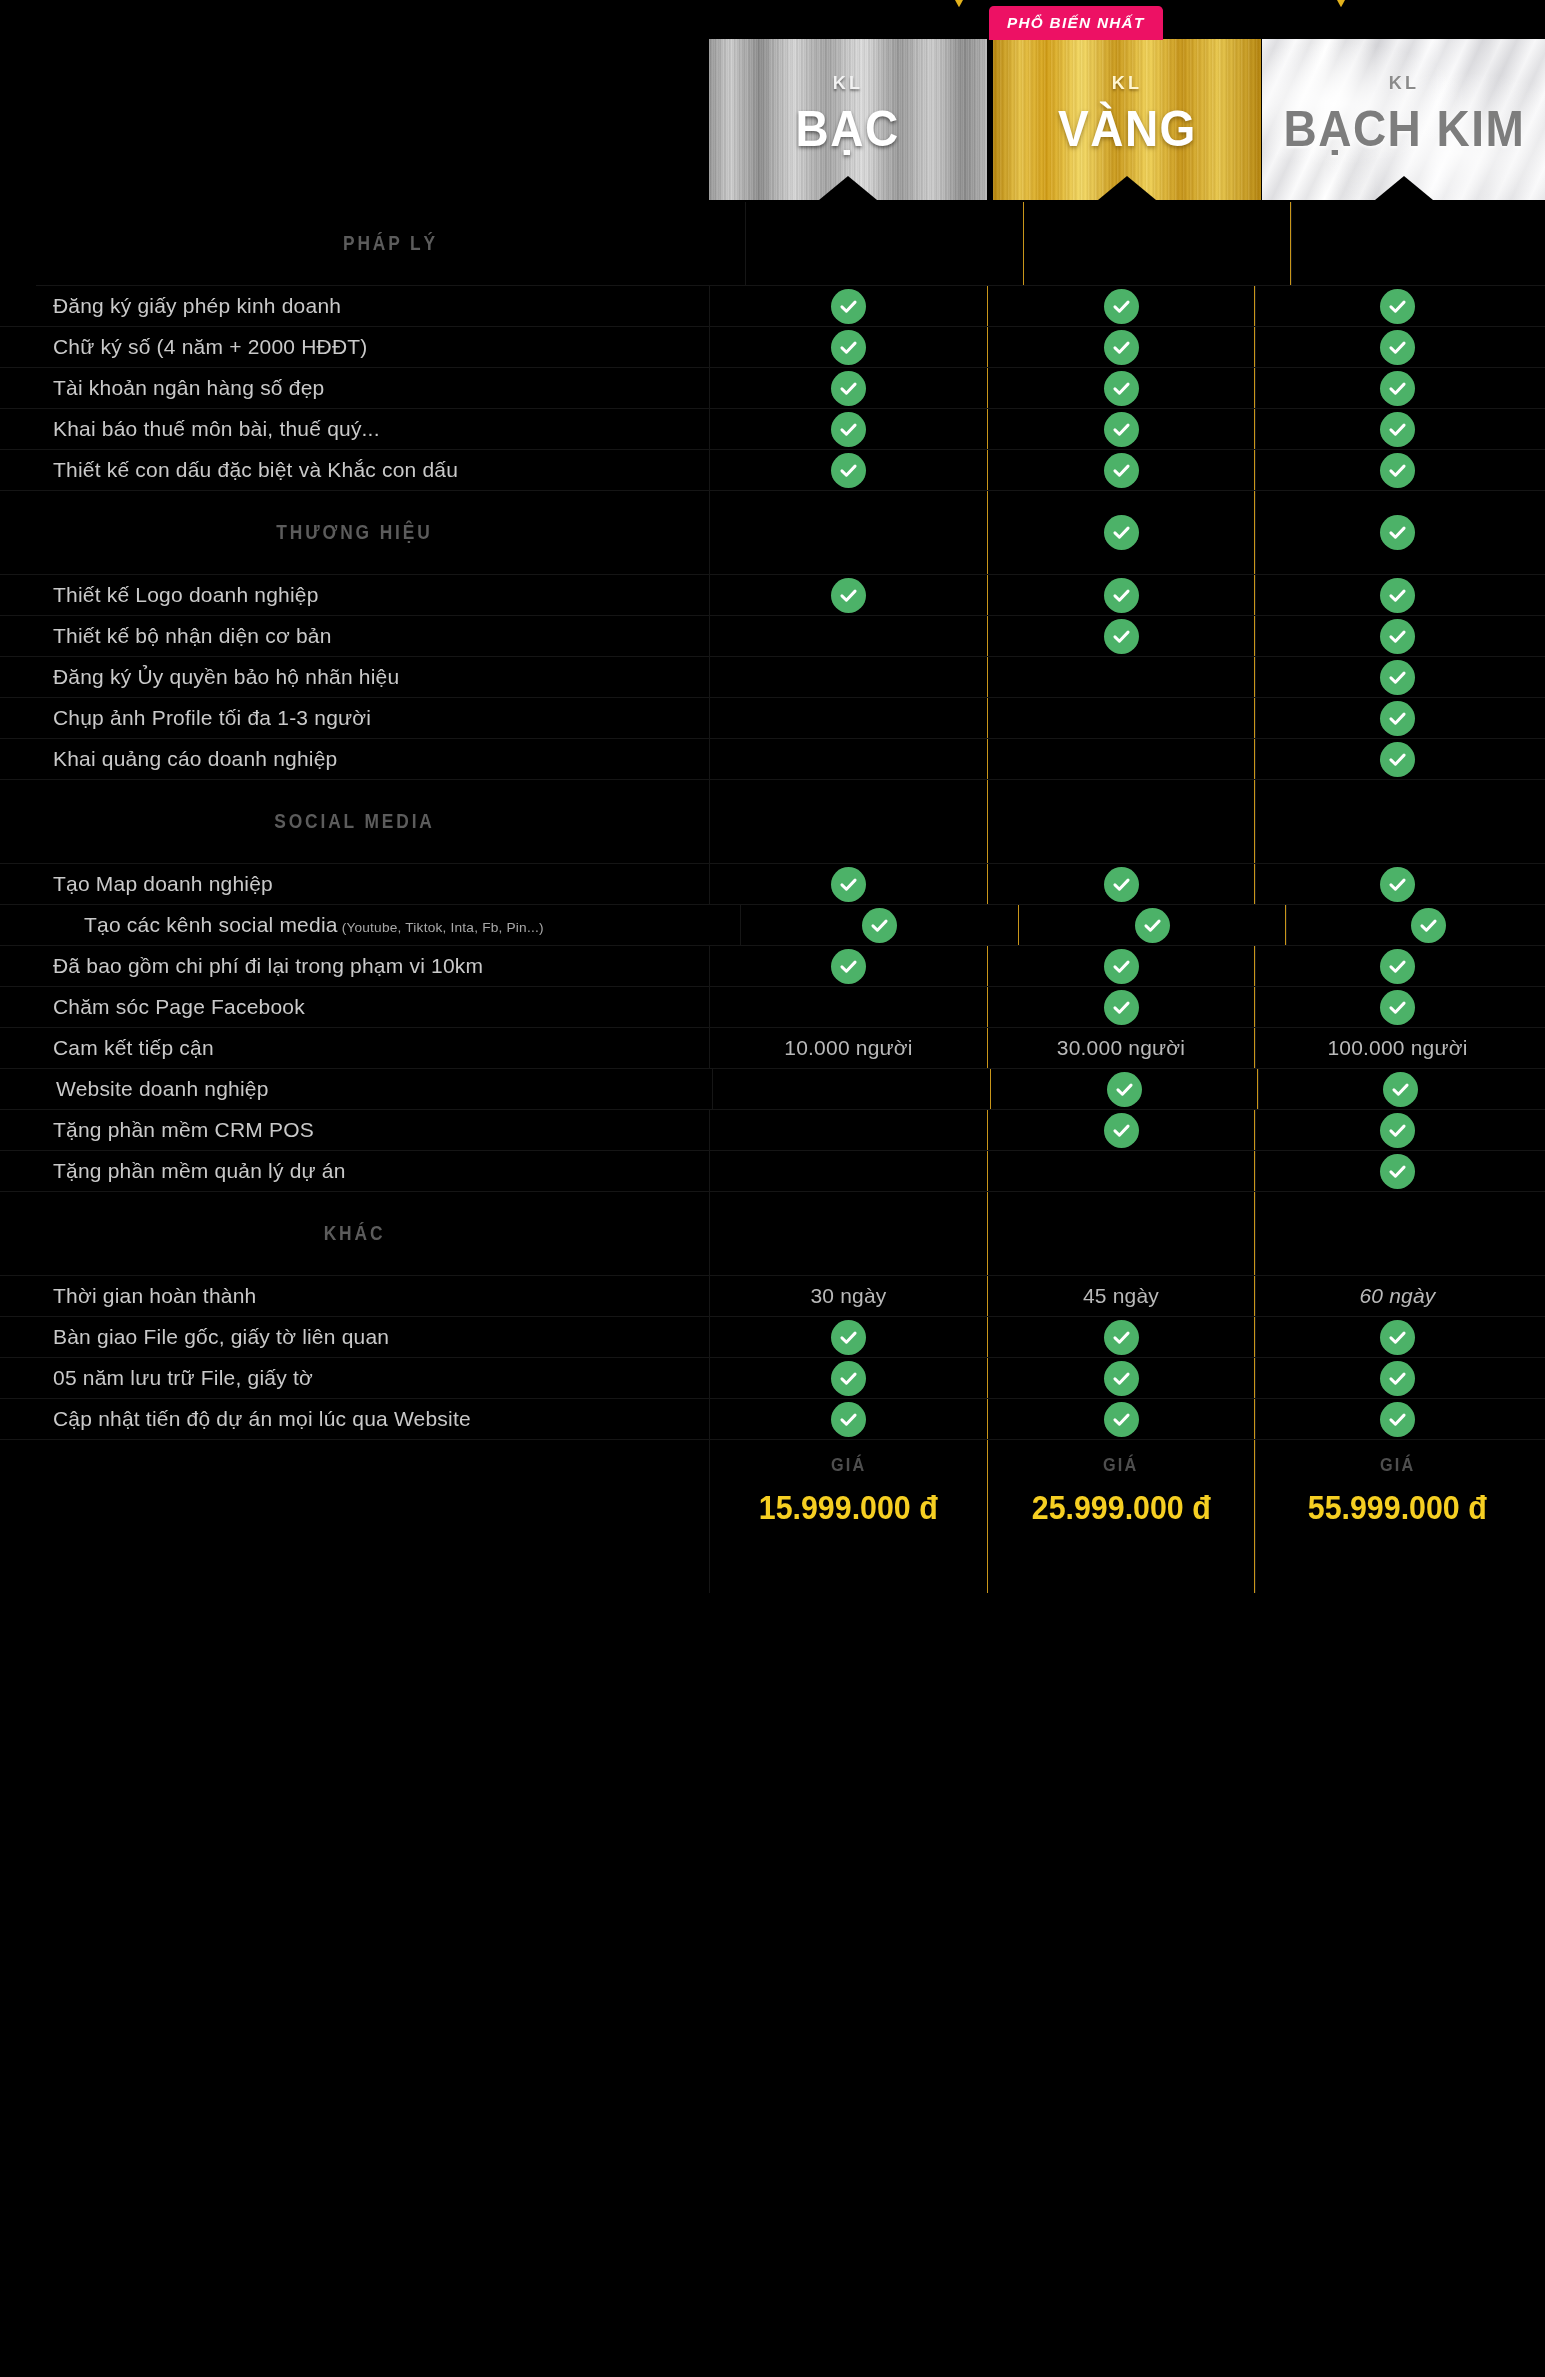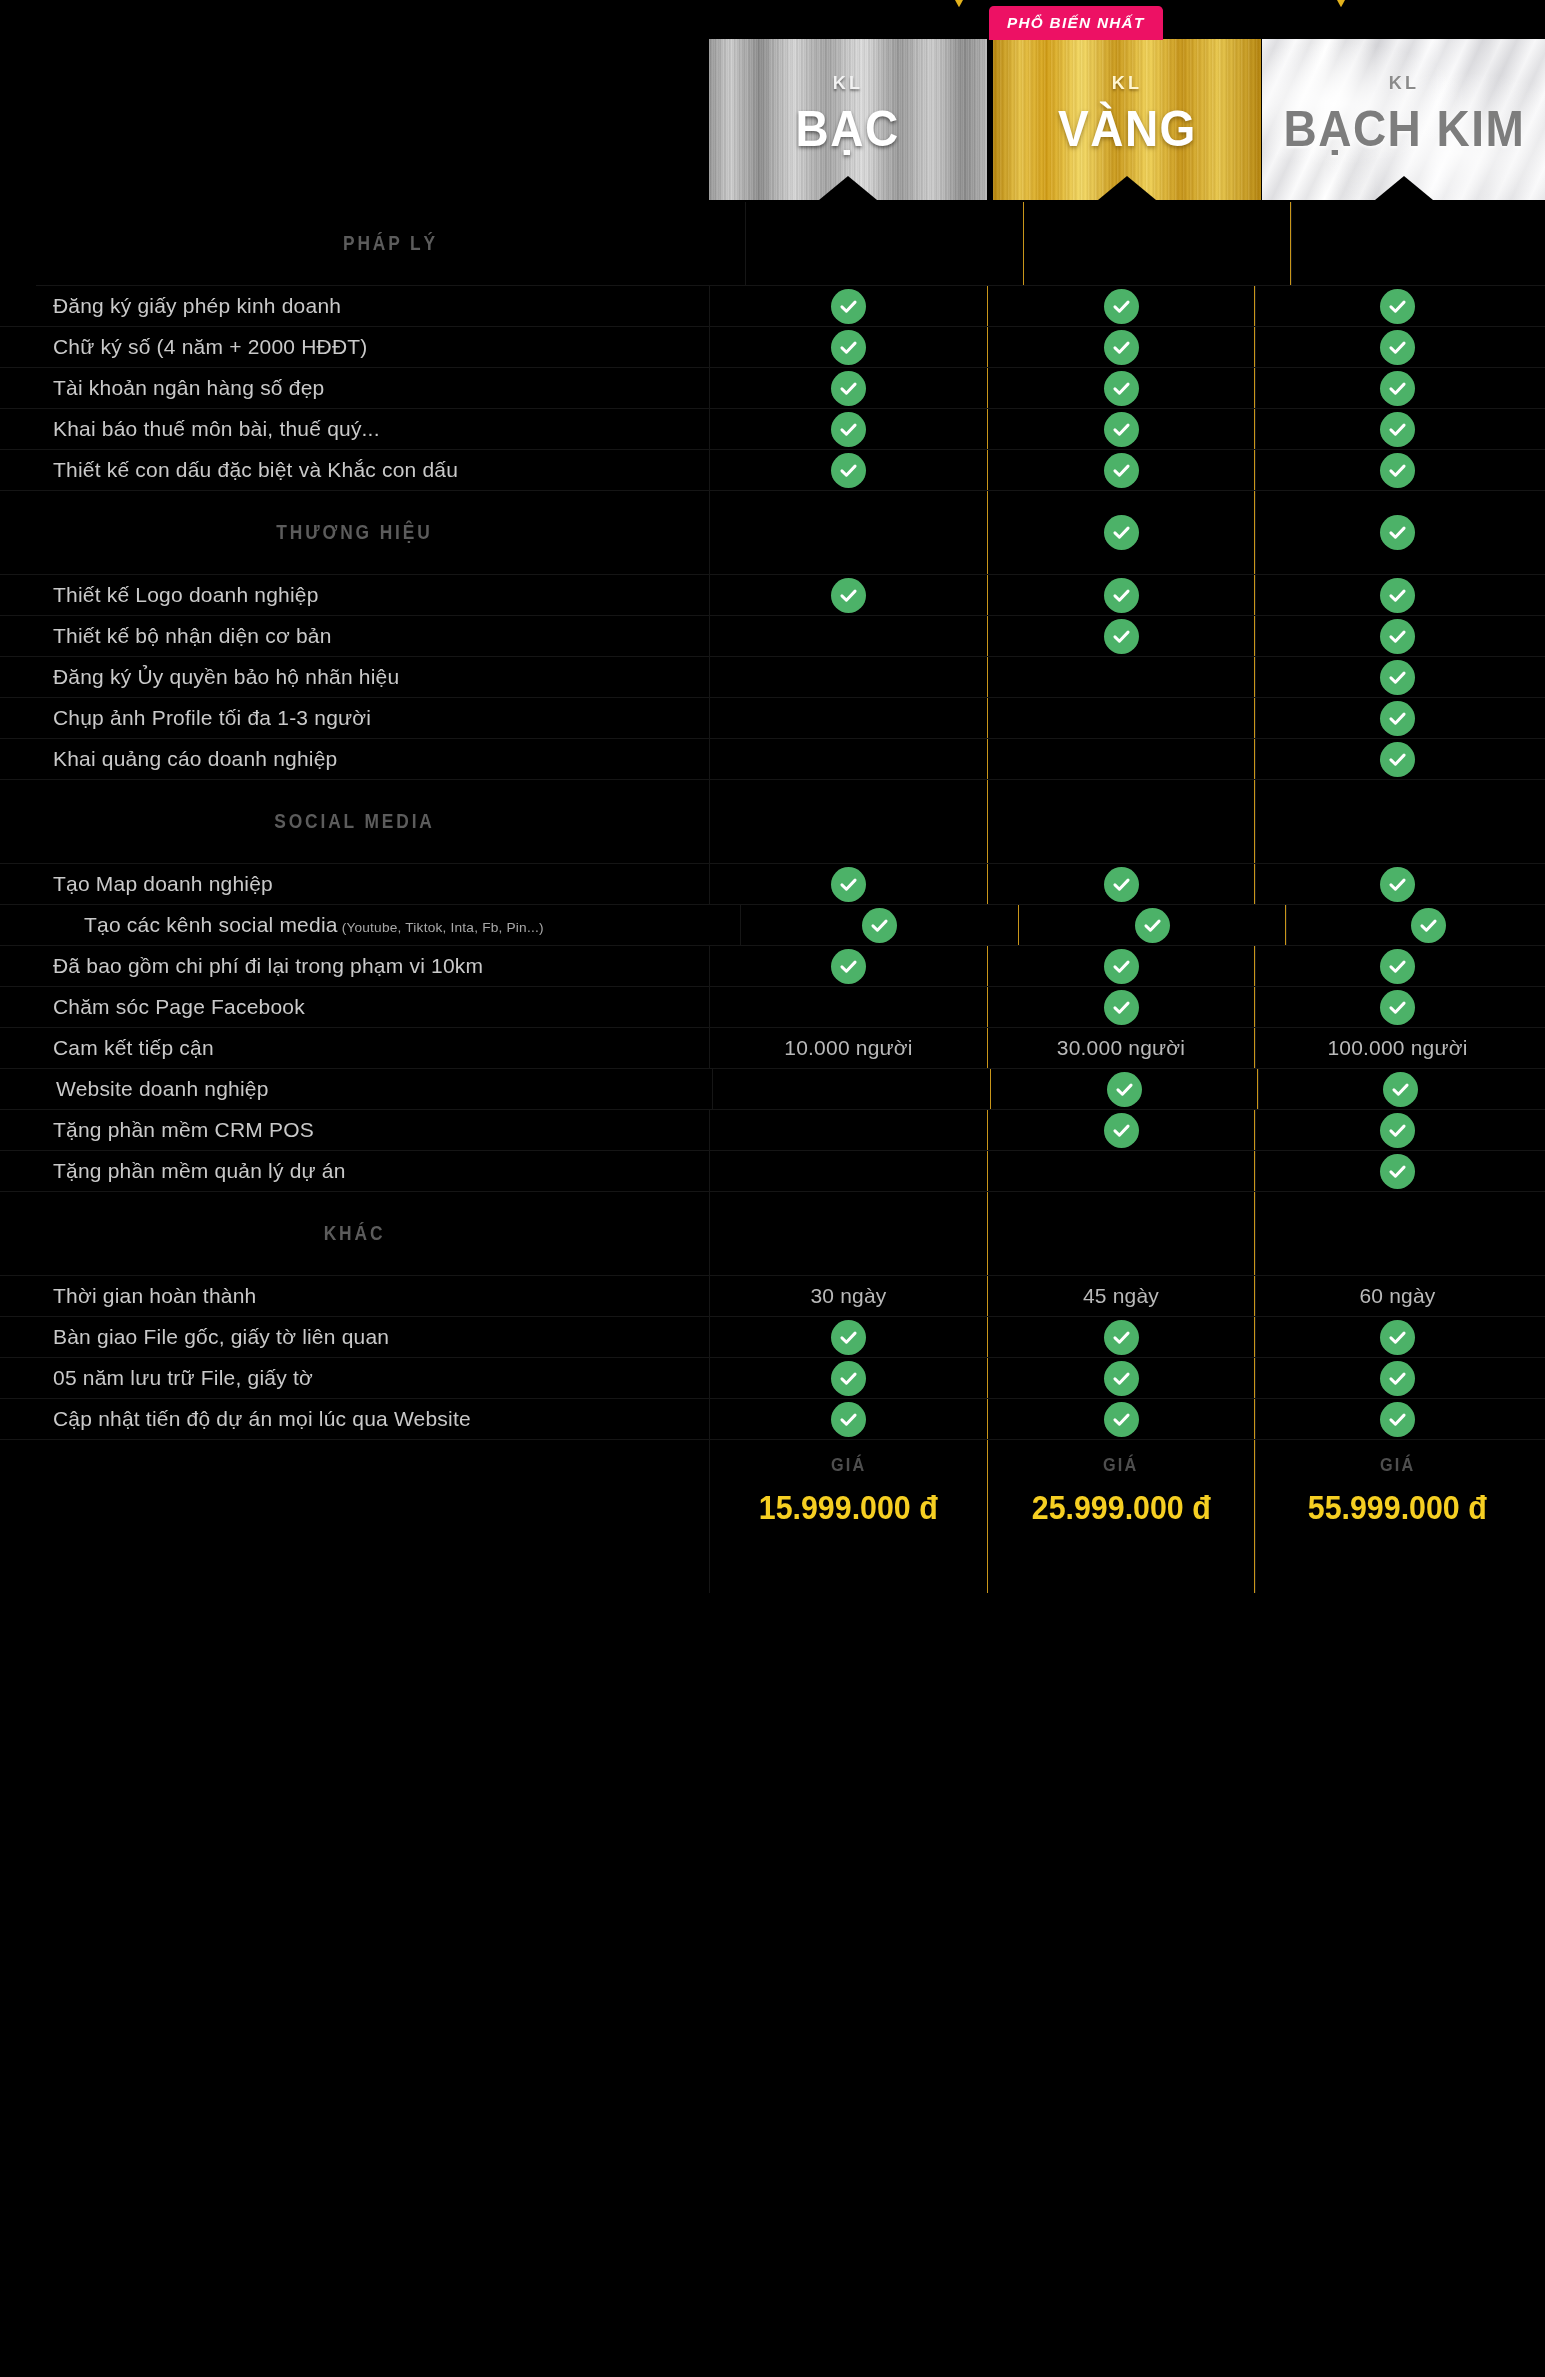--- a/index.html
+++ b/index.html
@@ -698,21 +698,21 @@
       <div class="row" style="height: 41px;">
         <div class="c-feat">
           <div class="feat-txt"><span>Thời gian hoàn thành</span></div>
         </div>
         <div class="c-plan" style="flex: 0 0 278px; width: 278px;">
           <span class="val-txt">30 ngày</span>
         </div>
         <div class="c-plan gold-col" style="flex: 0 0 268px; width: 268px;">
           <span class="val-txt">45 ngày</span>
         </div>
-        <div class="c-plan" style="flex: 0 0 284px; width: 284px;">
+        <div class="c-plan" style="flex: 0 0 284px; width: 284px; font-style: italic;">
           <span class="val-txt">60 ngày</span>
         </div>
       </div>
       <div class="row" style="height: 41px;">
         <div class="c-feat">
           <div class="feat-txt"><span>Bàn giao File gốc, giấy tờ liên quan</span></div>
         </div>
         <div class="c-plan" style="flex: 0 0 278px; width: 278px;">
           <span class="check">
             <svg width="21" height="21" viewBox="0 0 24 24" aria-hidden="true">

